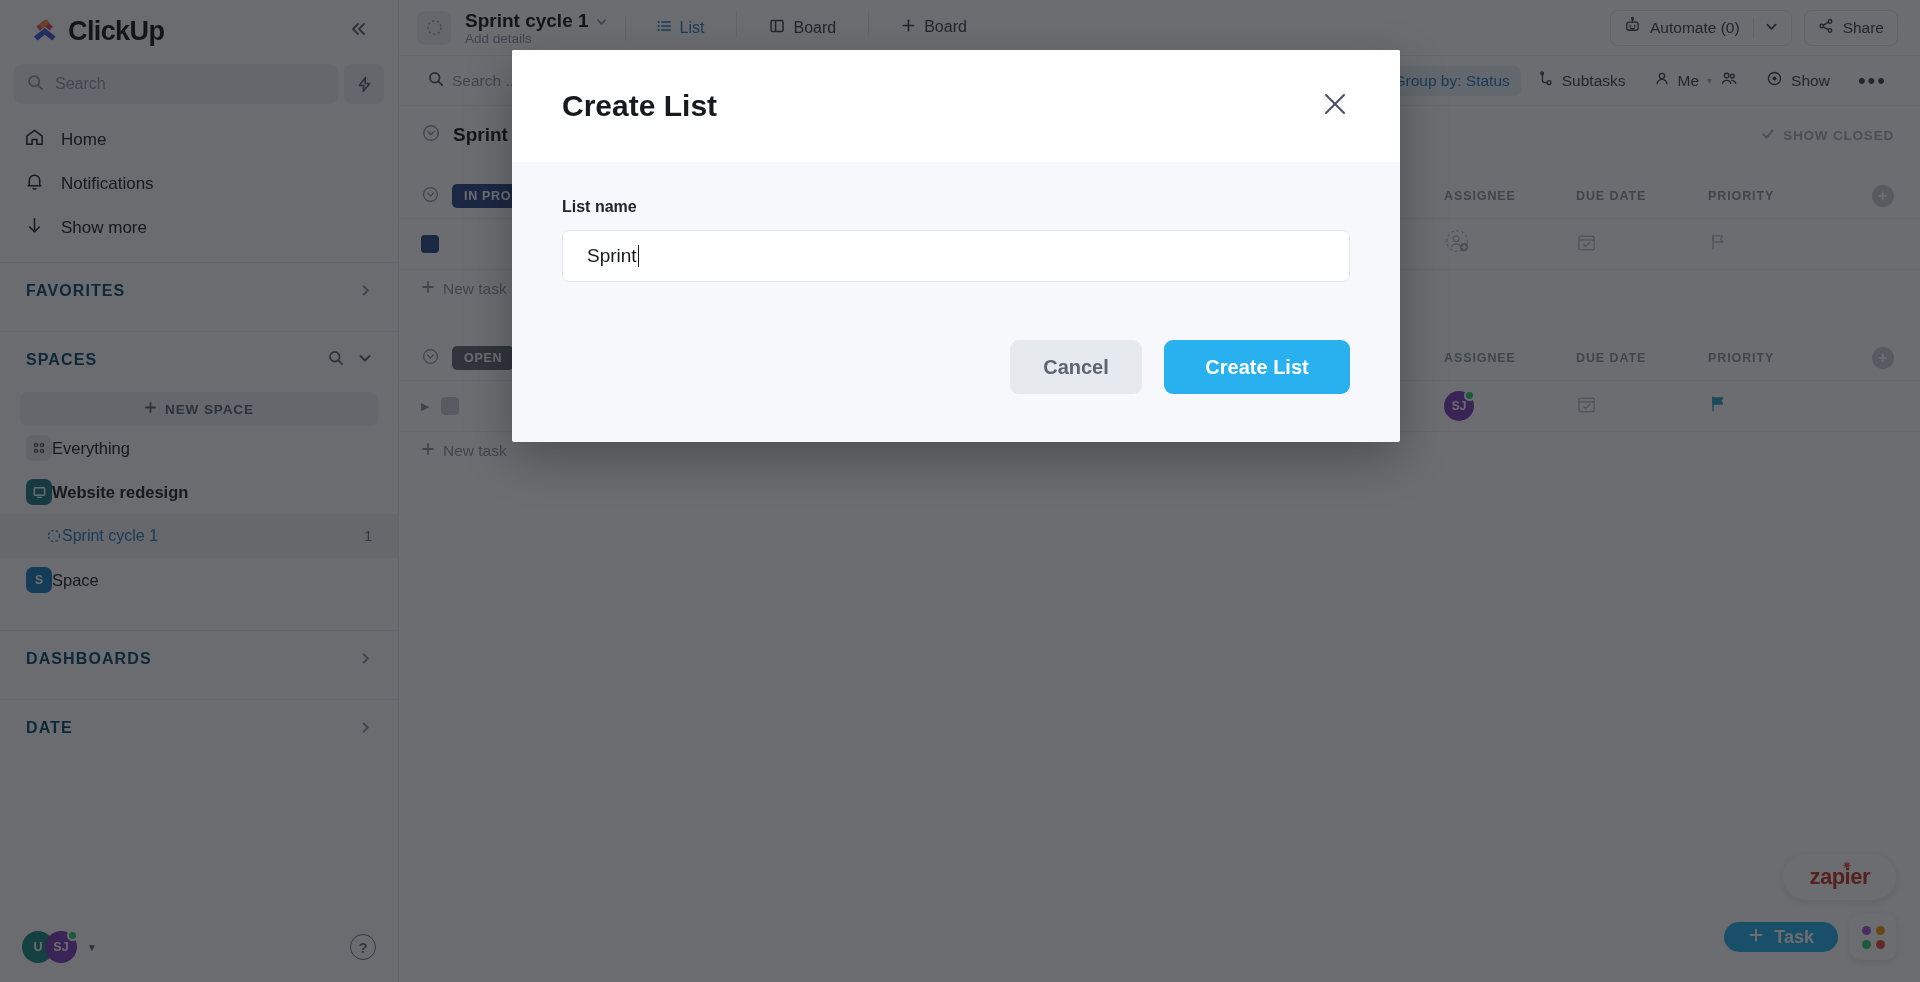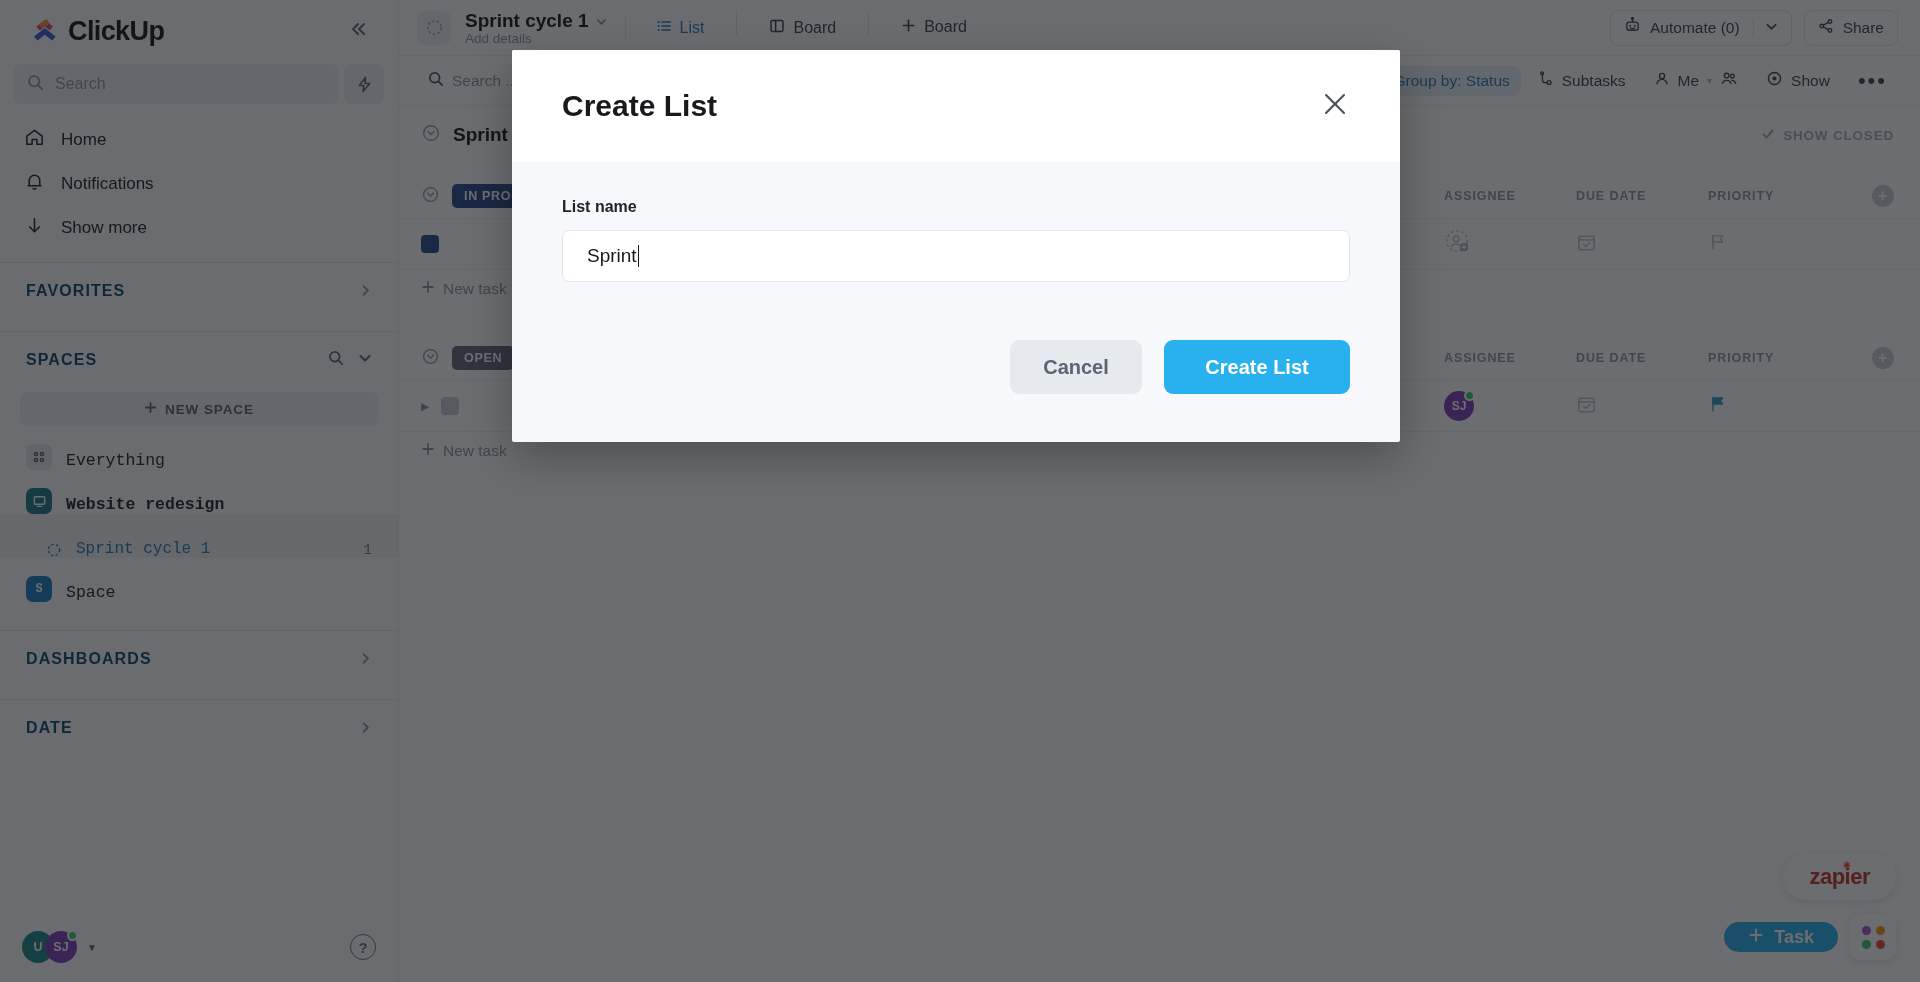--- a/index.html
+++ b/index.html
@@ -54,22 +54,22 @@
   .sb-section-right { display: flex; align-items: center; gap: 14px; color: #8d96a3; }
   .chev-r { font-size: 15px; color: #8d96a3; }
 
   .new-space {
     margin: 4px 20px 0 20px; height: 34px; border-radius: 7px; background: #eef0f4;
     display: flex; align-items: center; justify-content: center; gap: 8px;
     color: #5a6472; font-size: 13.5px; font-weight: 600; letter-spacing: 0.9px; cursor: pointer;
   }
 
   .space-row {
-    display: flex; align-items: flex-end; gap: 14px;
-    height: 44px; padding: 0 26px; cursor: pointer; font-size: 16.5px; color: #20242b; font-family: Liberation Mono, monospace;
+    display: flex; align-items: center; 
+    height: 44px; padding: 0 26px; cursor: pointer; font-size: 16.5px; color: #20242b;
   }
   .space-row.sel { background: #eef1f5; }
   .sp-ico { width: 26px; height: 26px; border-radius: 7px; flex: none; display: flex; align-items: center; justify-content: center; color: #fff; font-size: 12px; font-weight: 700; }
   .space-row.child { padding-left: 46px; font-size: 16px; }
   .space-badge { margin-left: auto; font-size: 14px; color: #6d7684; }
 
   .sb-bottom { margin-top: auto; height: 70px; display: flex; align-items: center; justify-content: space-between; padding: 0 22px; }
   .avatars { display: flex; align-items: center; }
   .av { width: 32px; height: 32px; border-radius: 50%; color: #fff; font-size: 12.5px; font-weight: 700; display: flex; align-items: center; justify-content: center; position: relative; }
   .av.second { margin-left: -9px; }

